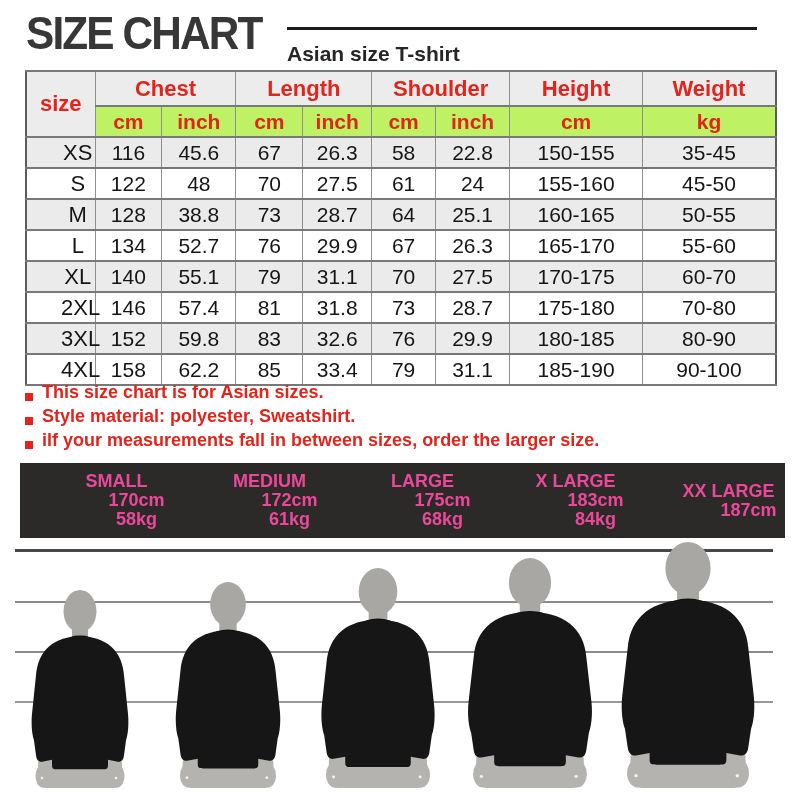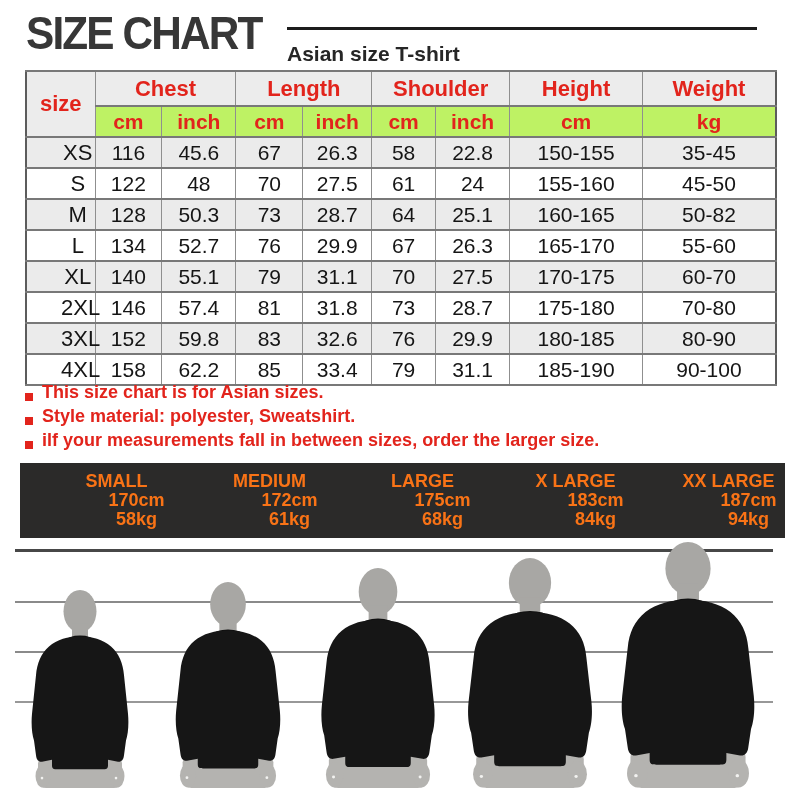--- a/index.html
+++ b/index.html
@@ -30,21 +30,21 @@
 
   
   .notes{position:absolute;left:25px;top:384px;}
   .note{display:flex;align-items:flex-end;margin-bottom:7px;}
   .bullet{width:8px;height:8px;background:#e2241c;margin:5px 9px 0 0;flex:0 0 auto;}
   .note-text{font-size:18px;font-weight:bold;color:#e2241c;line-height:17px;}
 
   
   .banner{position:absolute;left:20px;top:463px;width:765px;height:75px;background:#2b2a29;
           display:grid;grid-template-columns:repeat(5,1fr);align-items:center;}
-  .banner-col{text-align:center;color:#f97316;line-height:19px;margin-left:40px;}
+  .banner-col{text-align:center;color:#ec4899;line-height:19px;margin-left:40px;}
   .banner-label{font-size:18px;font-weight:bold;}
   .banner-cm,.banner-kg{font-size:18px;font-weight:bold;padding-left:40px;}
 
   
   .lineup-svg{position:absolute;left:0;top:537px;width:800px;height:263px;}
 </style>
 </head>
 <body>
 
 <div class="stage">
@@ -106,27 +106,27 @@
         <td>70</td>
         <td>27.5</td>
         <td>61</td>
         <td>24</td>
         <td>155-160</td>
         <td>45-50</td>
       </tr>
       <tr class="alt">
         <td class="size-c">M</td>
         <td>128</td>
-        <td>50.3</td>
+        <td>38.8</td>
         <td>73</td>
         <td>28.7</td>
         <td>64</td>
         <td>25.1</td>
         <td>160-165</td>
-        <td>50-82</td>
+        <td>50-55</td>
       </tr>
       <tr>
         <td class="size-c">L</td>
         <td>134</td>
         <td>52.7</td>
         <td>76</td>
         <td>29.9</td>
         <td>67</td>
         <td>26.3</td>
         <td>165-170</td>
@@ -211,21 +211,20 @@
       <div class="banner-kg">68kg</div>
     </div>
     <div class="banner-col">
       <div class="banner-label">X LARGE</div>
       <div class="banner-cm">183cm</div>
       <div class="banner-kg">84kg</div>
     </div>
     <div class="banner-col">
       <div class="banner-label">XX LARGE</div>
       <div class="banner-cm">187cm</div>
-      <div class="banner-kg">94kg</div>
     </div>
   </div>
 
   <svg class="lineup-svg" viewBox="0 537 800 263">
     <defs>
       <g id="person">
 
         <rect x="-42" y="-33" width="84" height="33" rx="8" fill="#b4b3b0"></rect>
 
         <ellipse cx="0" cy="-178.5" rx="16.5" ry="21.5" fill="#a8a7a4"></ellipse>

